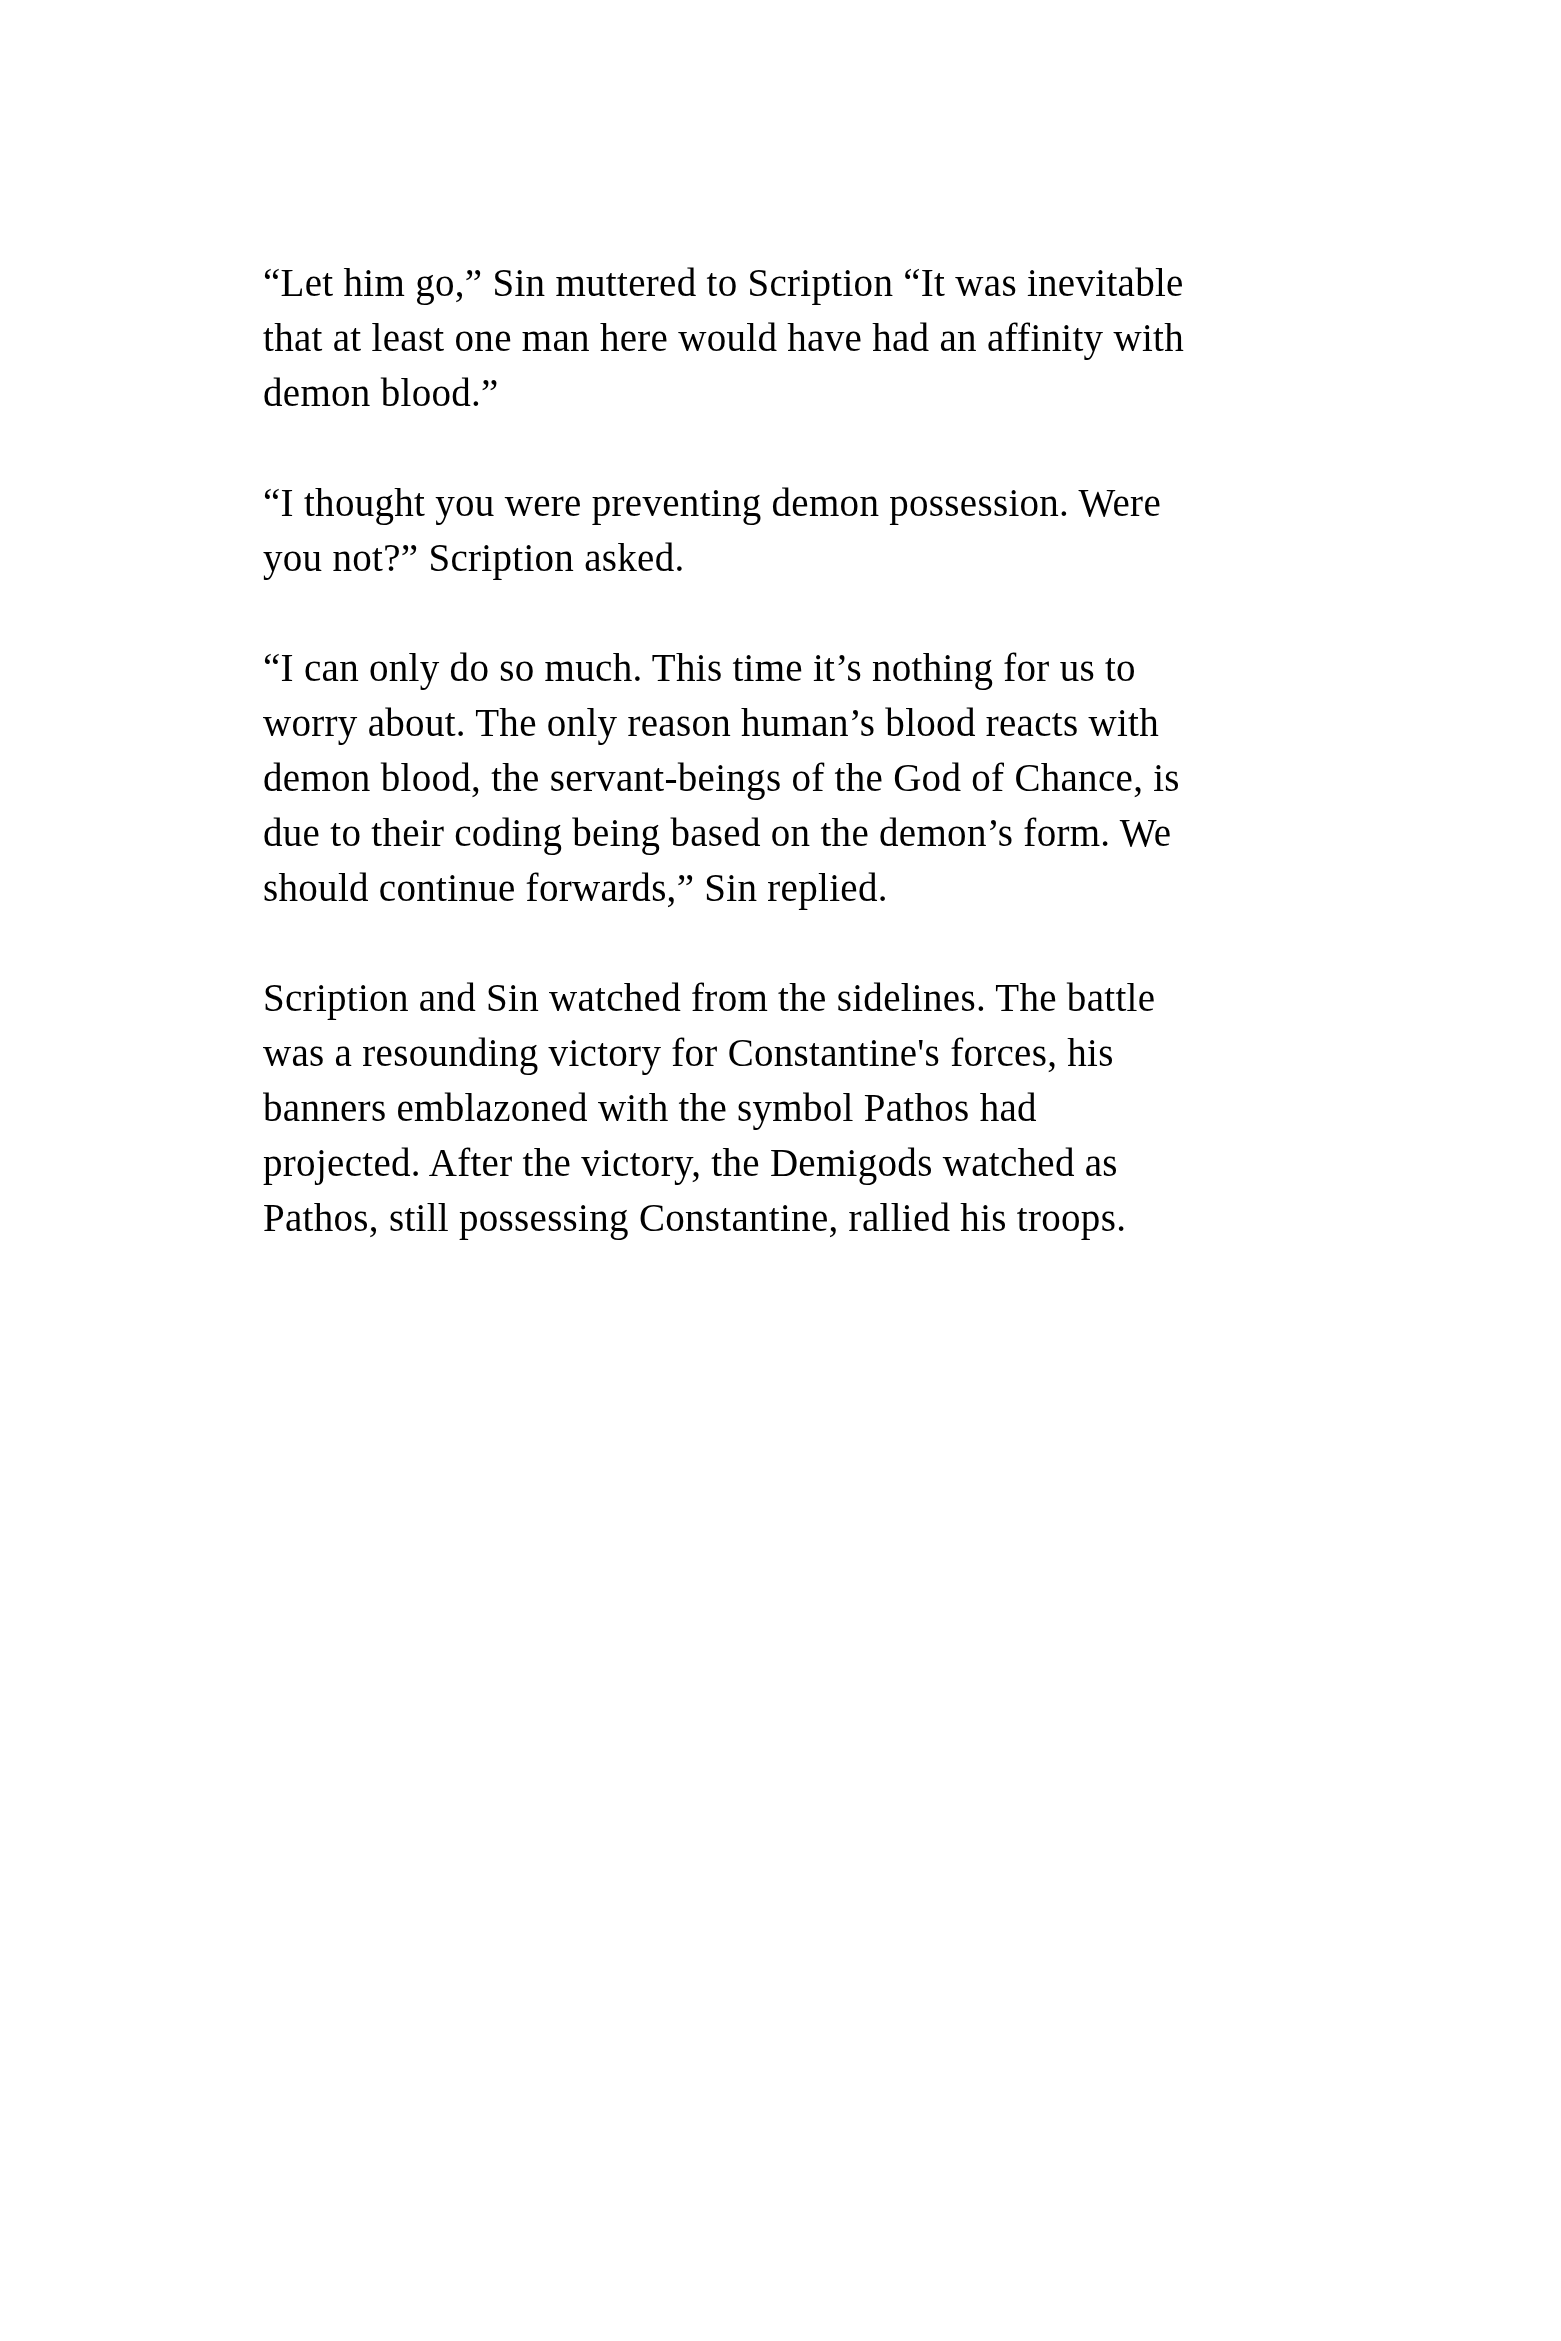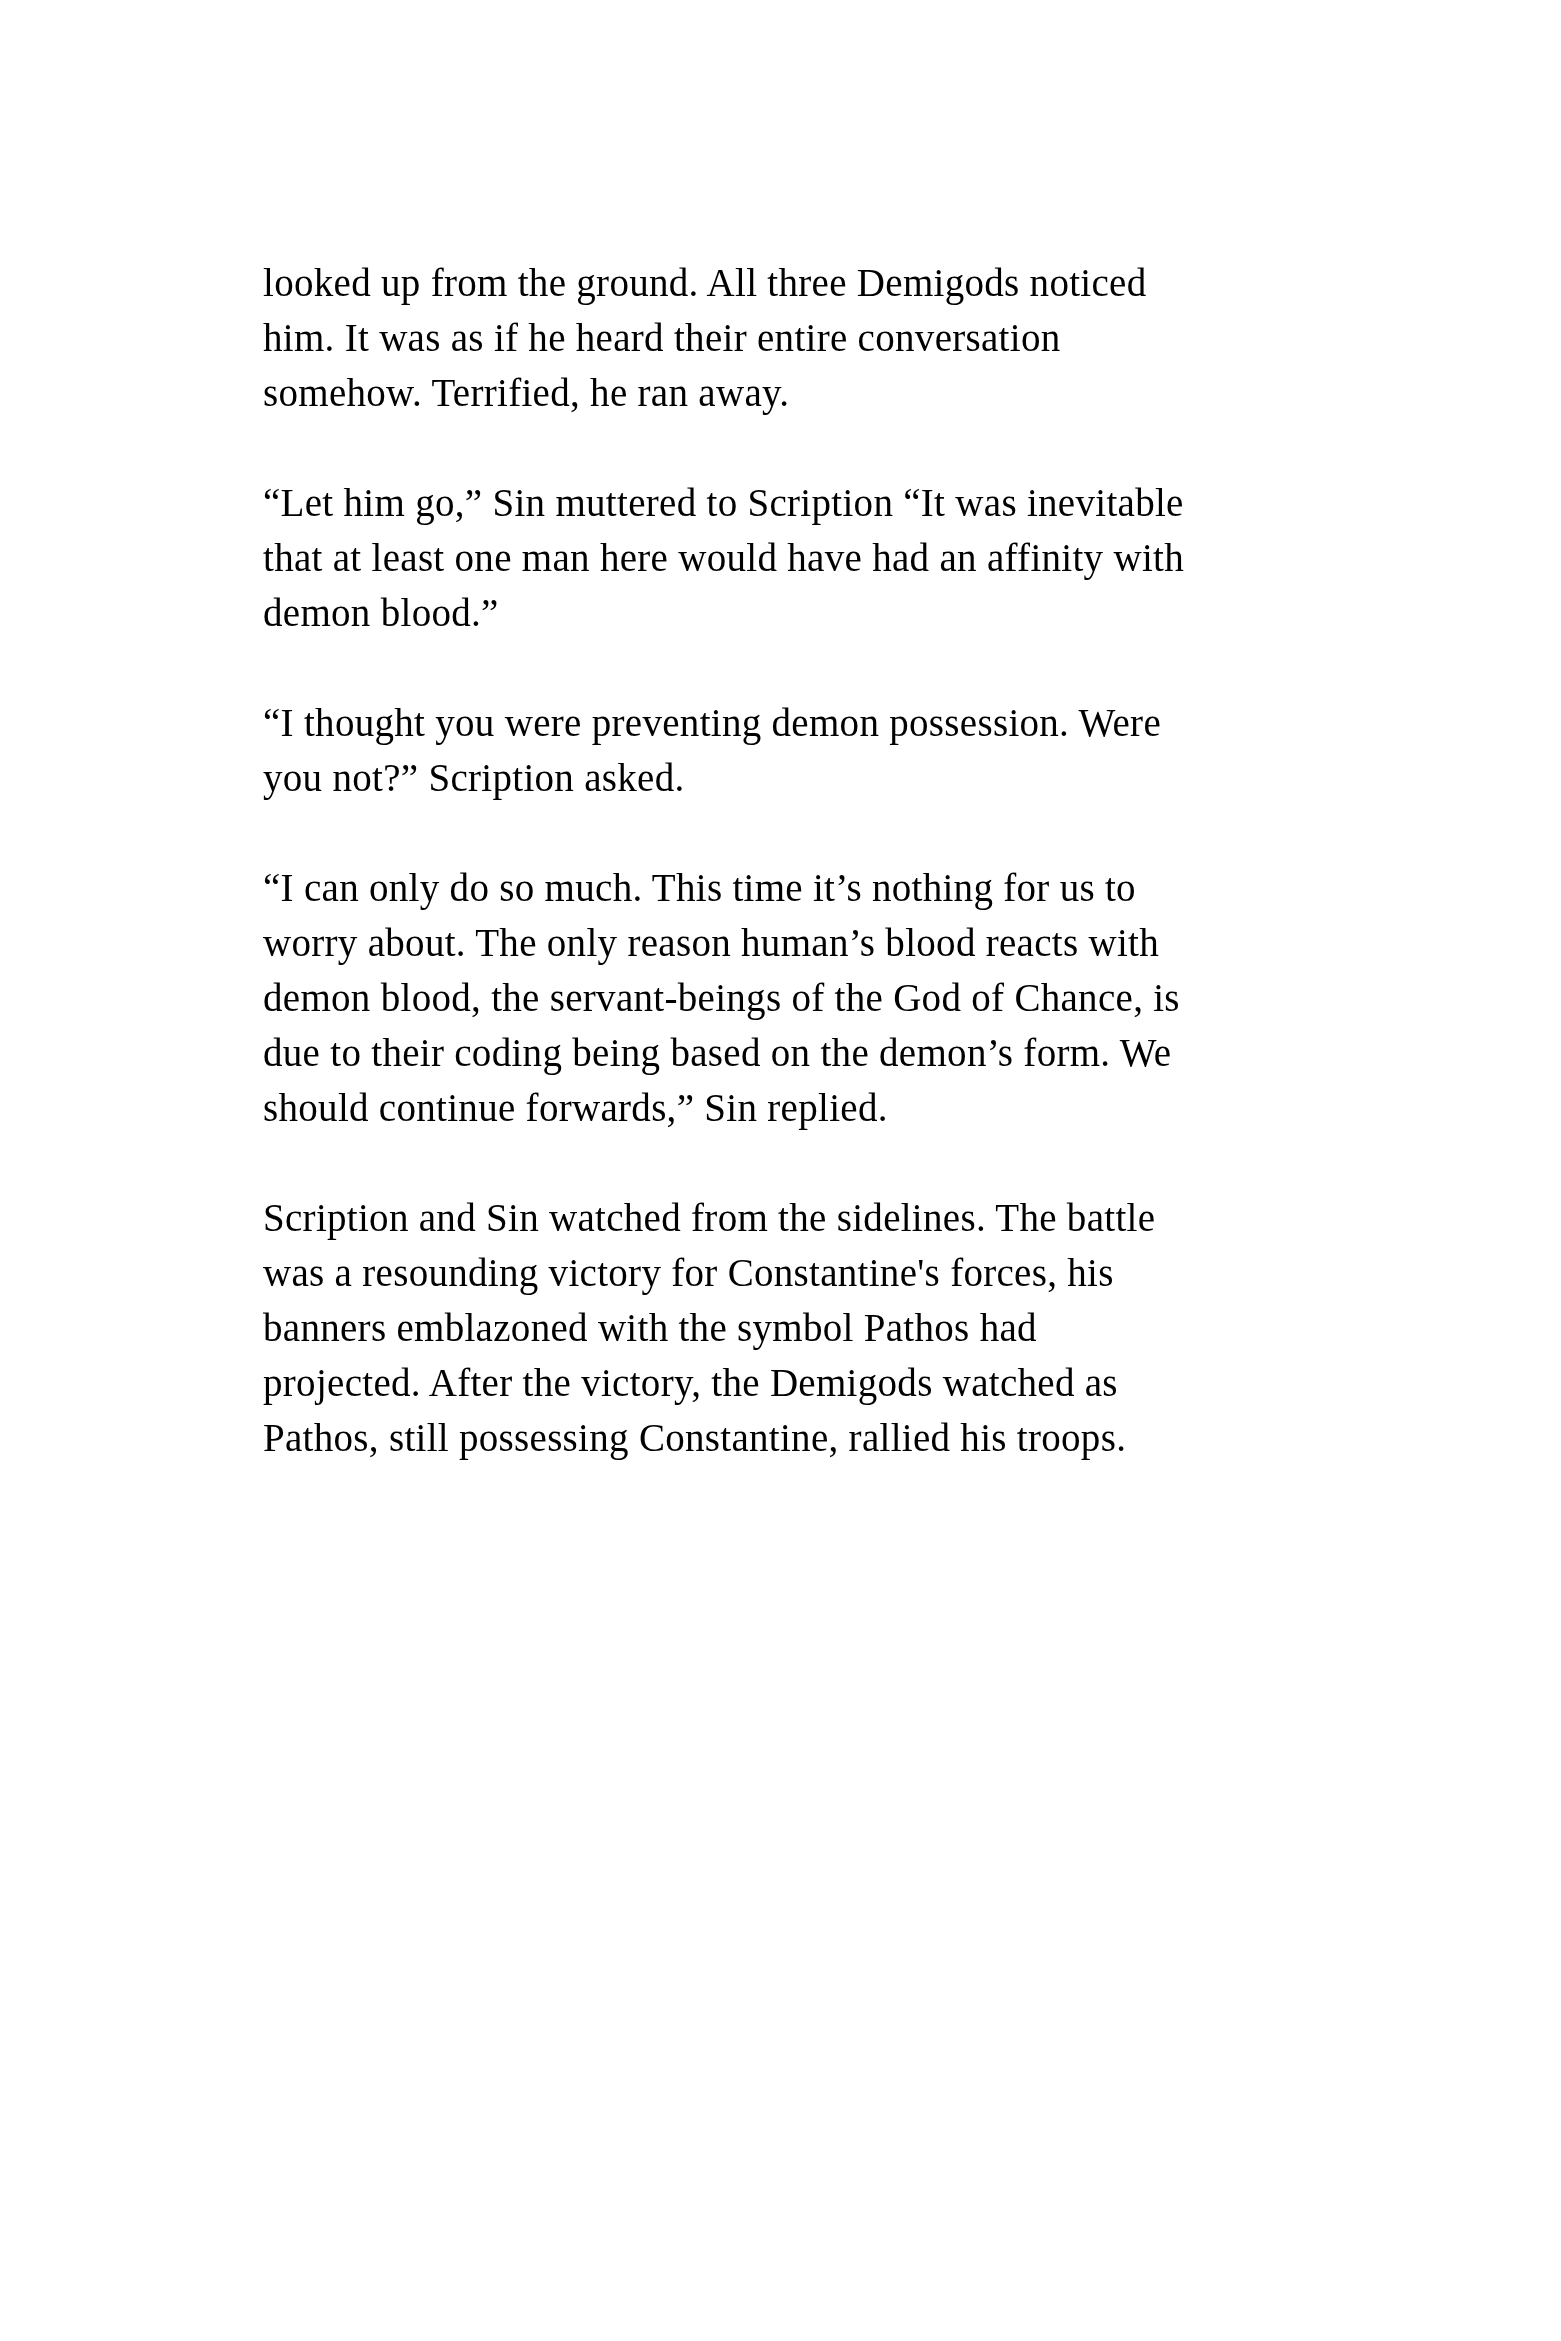--- a/index.html
+++ b/index.html
@@ -32,23 +32,20 @@
   }
   .content p:last-child {
     margin-bottom: 0;
   }
 </style>
 </head>
 <body>
 
 <div class="page">
   <div class="content">
-    <p>looked up from the ground. All three Demigods noticed
-him. It was as if he heard their entire conversation
-somehow. Terrified, he ran away.</p>
     <p>“Let him go,” Sin muttered to Scription “It was inevitable
 that at least one man here would have had an affinity with
 demon blood.”</p>
     <p>“I thought you were preventing demon possession. Were
 you not?” Scription asked.</p>
     <p>“I can only do so much. This time it’s nothing for us to
 worry about. The only reason human’s blood reacts with
 demon blood, the servant-beings of the God of Chance, is
 due to their coding being based on the demon’s form. We
 should continue forwards,” Sin replied.</p>

